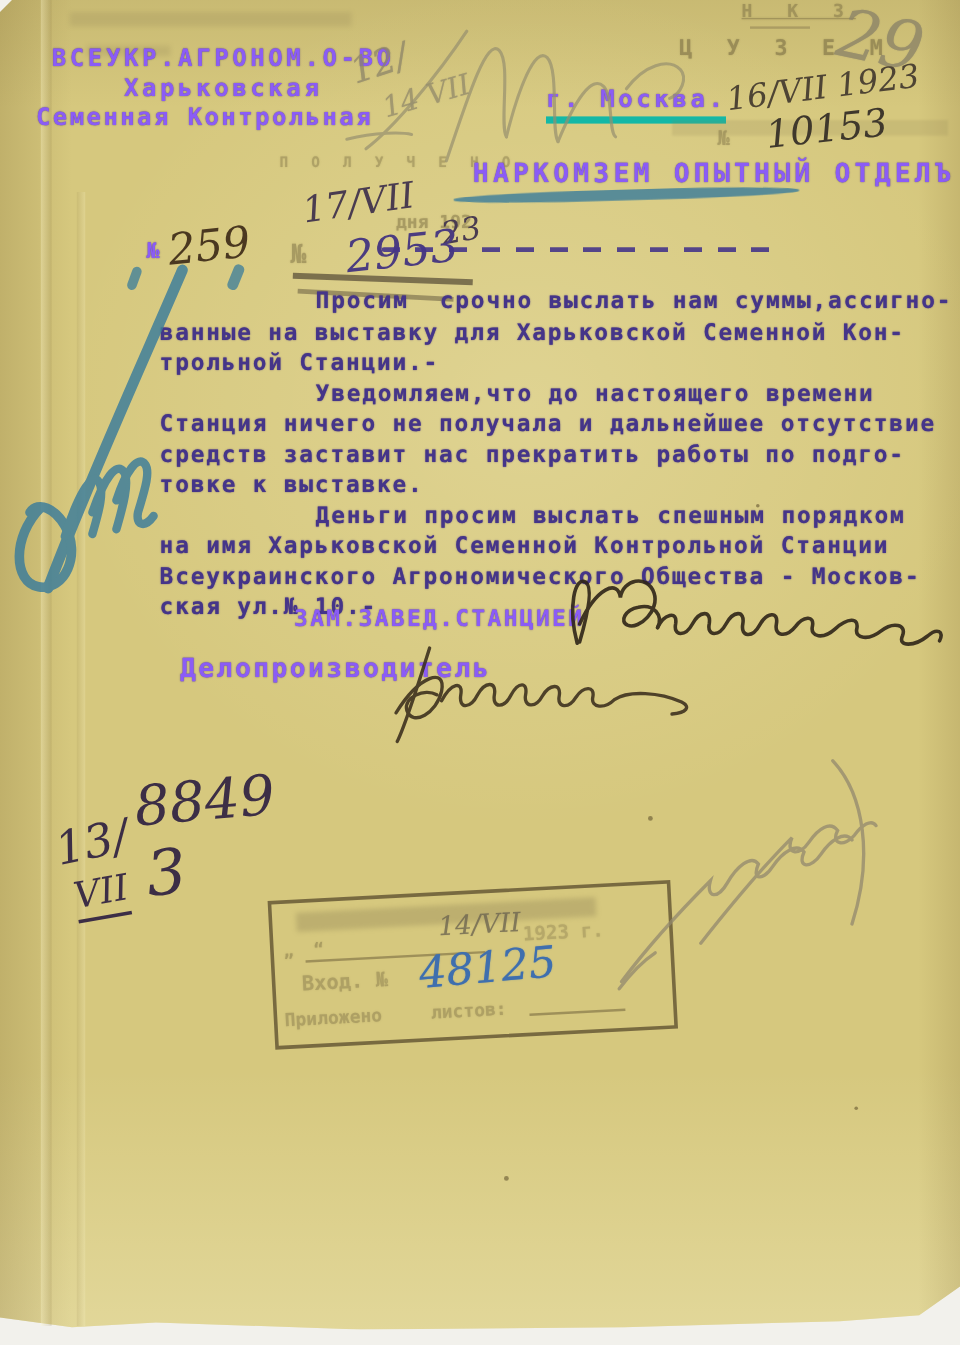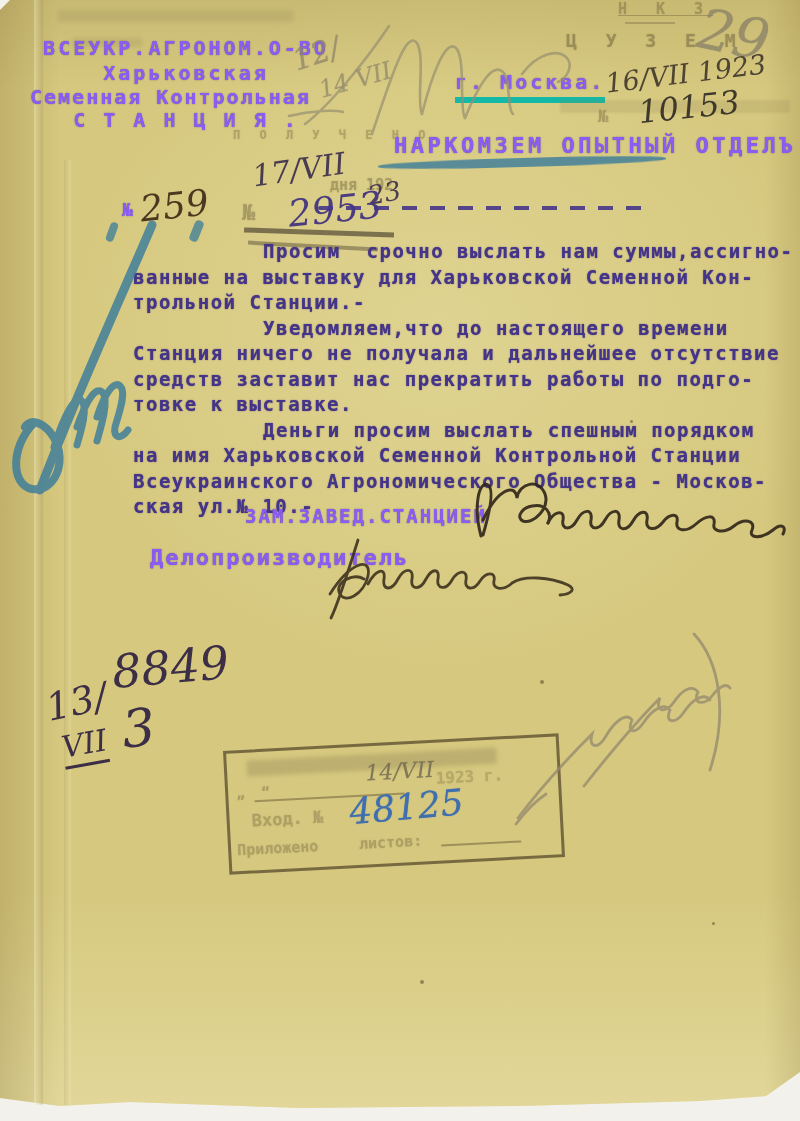--- a/index.html
+++ b/index.html
@@ -42,21 +42,20 @@
   <div class="paper"></div>
   <div class="crease1"></div>
   <div class="crease2"></div>
 
   <div class="smudge" style="left:58px;top:10px;width:235px;height:12px;"></div>
   <div class="smudge" style="left:72px;top:38px;width:70px;height:9px;"></div>
 
   <div class="typed" style="left:30px;top:36px;width:312px;text-align:center;font-size:20px;letter-spacing:3px;">ВСЕУКР.АГРОНОМ.О-ВО</div>
   <div class="typed" style="left:30px;top:61px;width:312px;text-align:center;font-size:20px;letter-spacing:3px;">Харьковская</div>
   <div class="typed" style="left:30px;top:85px;width:312px;text-align:left;font-size:20px;letter-spacing:2px;">Семенная Контрольная</div>
-  <div class="typed" style="left:30px;top:108px;width:312px;text-align:center;font-size:20px;letter-spacing:3px;">С Т А Н Ц И Я .</div>
   <div class="typed" style="left:122px;top:199px;font-size:18px;">№</div>
   <div class="hand" style="left:140px;top:185px;font-size:36px;color:#4a3820;transform:rotate(-6deg);">259</div>
 
   <div class="olive" style="left:618px;top:0px;font-size:15px;letter-spacing:10px;opacity:.6;text-decoration:underline;">Н К З</div>
   <div style="position:absolute;left:625px;top:22px;width:50px;height:2px;background:#8f8254;opacity:.55;"></div>
   <div class="olive" style="left:566px;top:30px;font-size:18px;letter-spacing:9px;opacity:.72;">Ц У З Е М</div>
   <div class="hand pencil" style="left:698px;top:2px;font-size:56px;transform:rotate(12deg);opacity:.8;">29</div>
 
   <div class="typed" style="left:455px;top:70px;font-size:20px;letter-spacing:3px;border-bottom:6px solid #14b8a6;padding-bottom:3px;">г. Москва.</div>
   <div class="hand" style="left:605px;top:58px;font-size:27px;color:#4e4434;transform:rotate(-7deg);">16/VII 1923</div>

